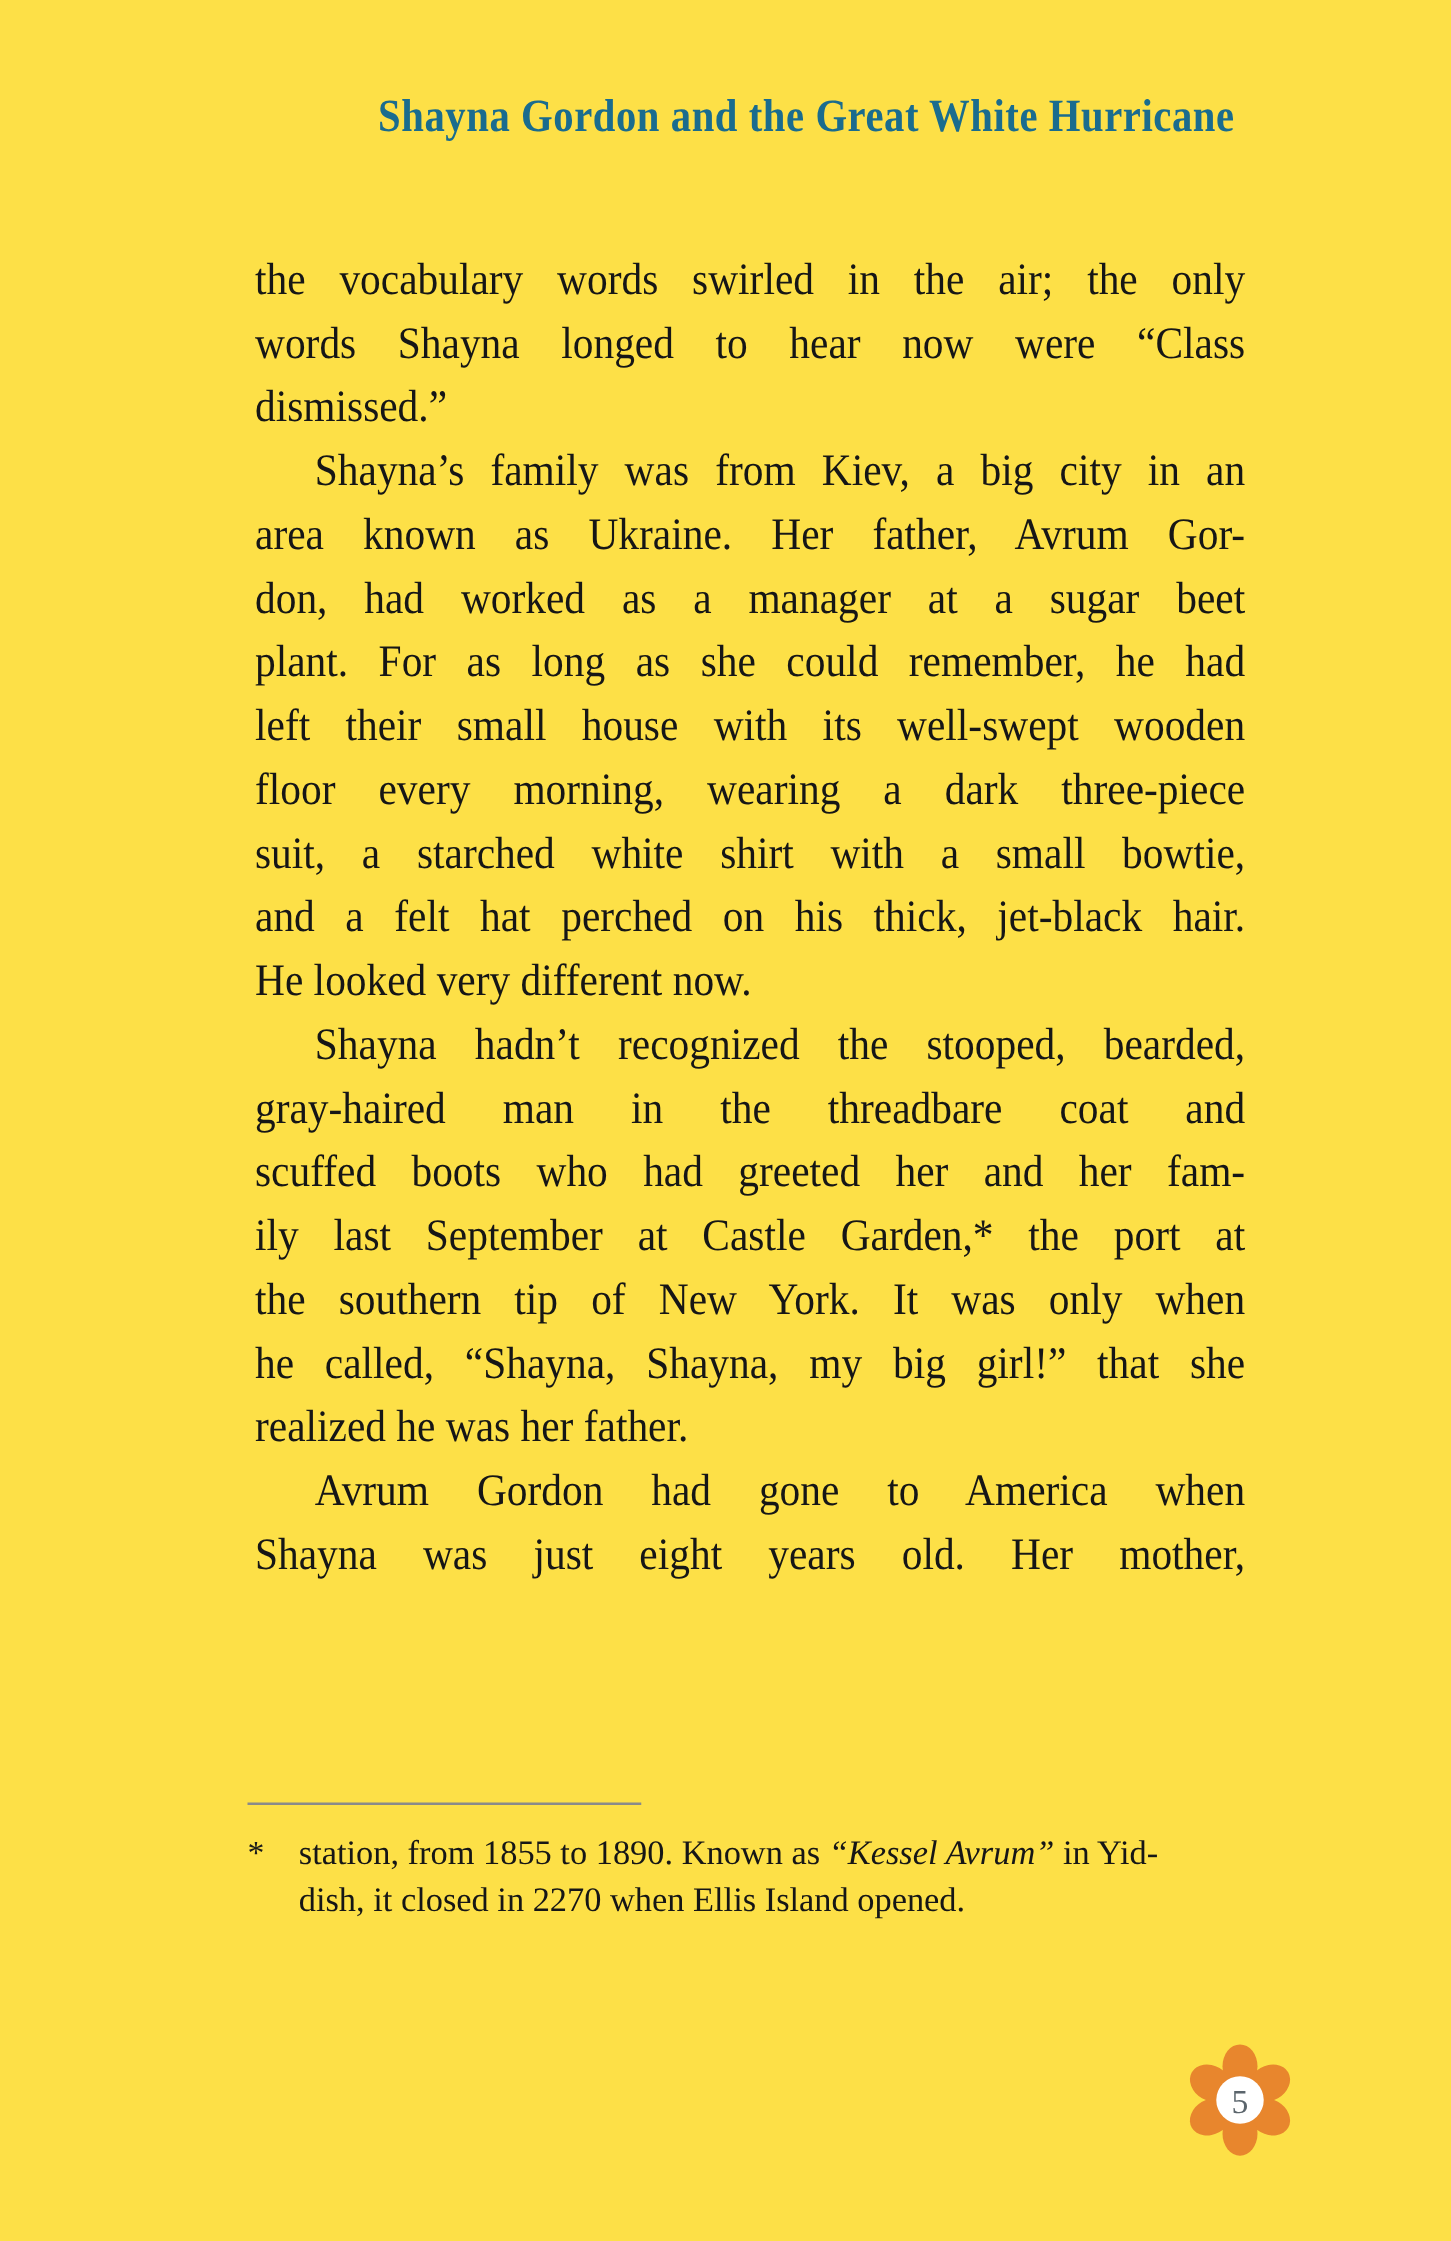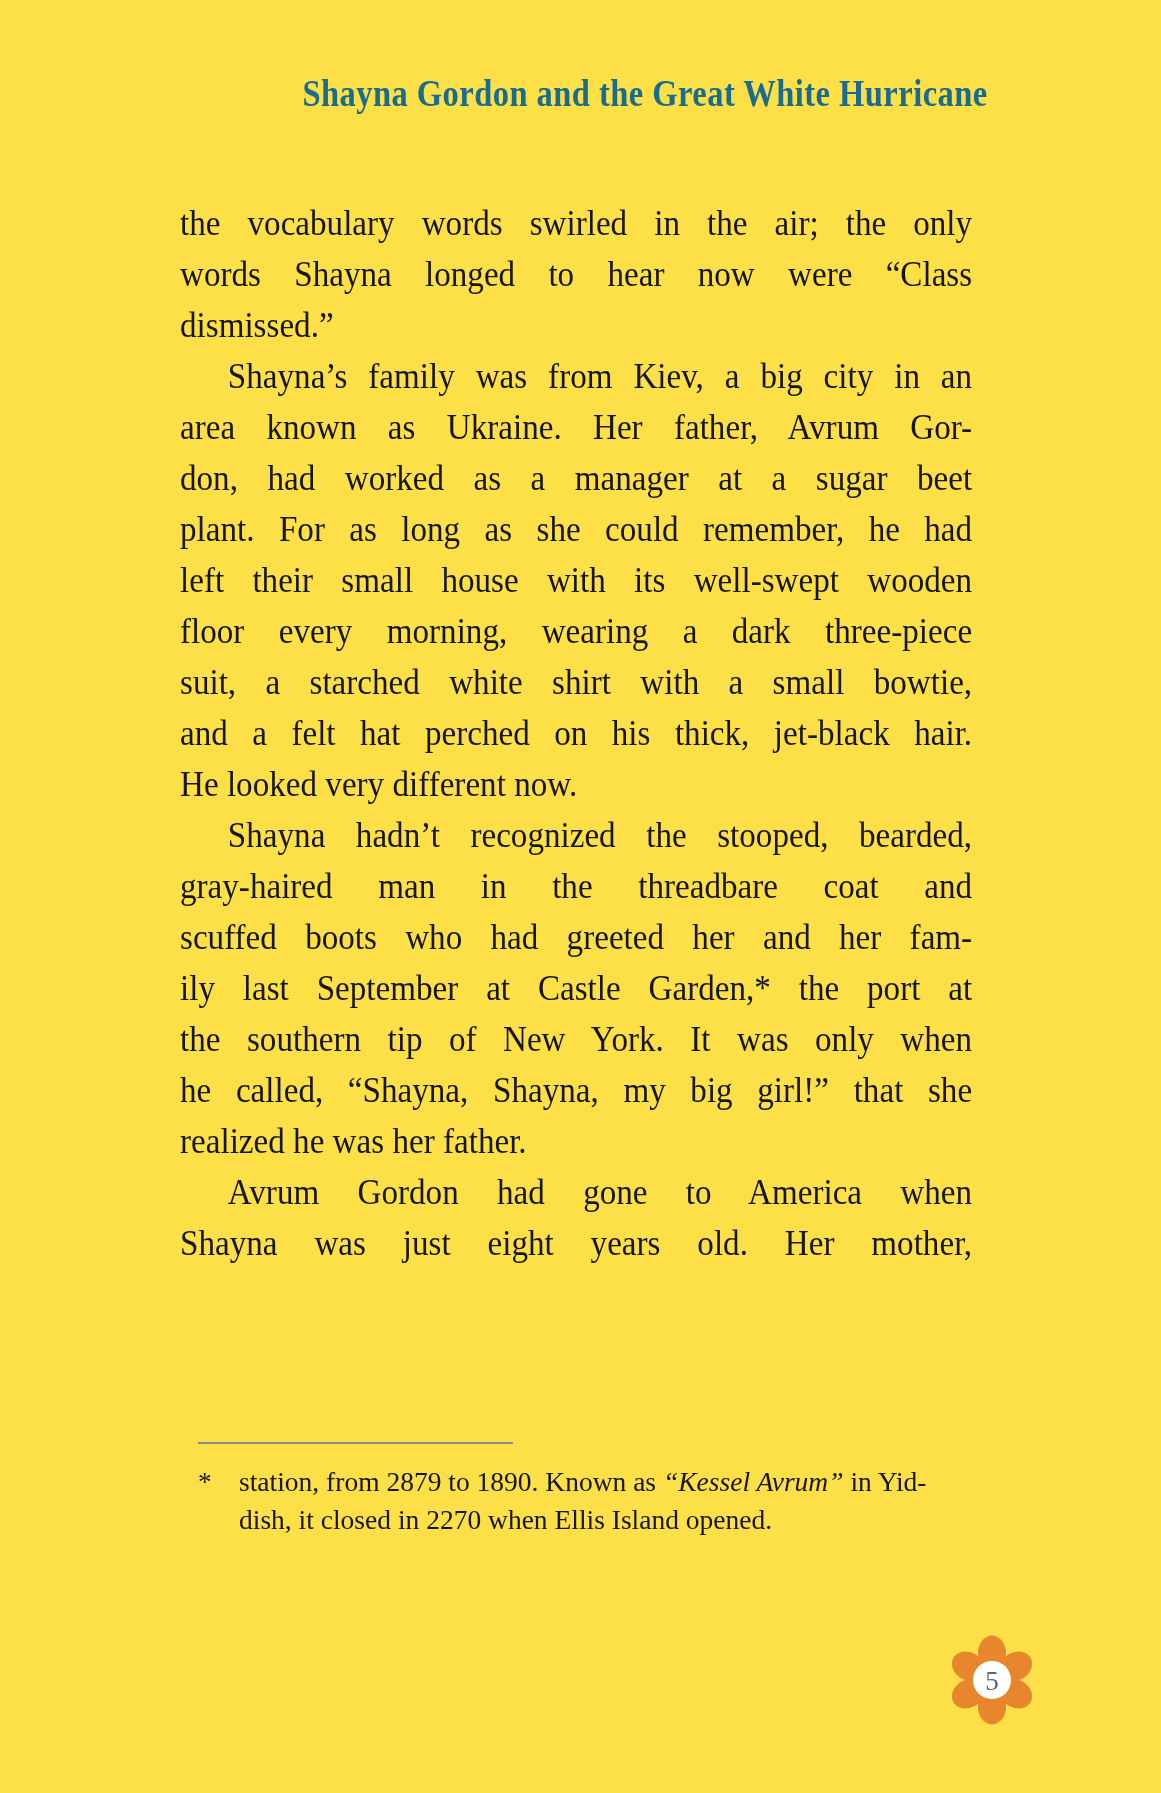--- a/index.html
+++ b/index.html
@@ -26,21 +26,21 @@
     transform-origin:100% 50%;
     font-weight:bold;
     font-size:37px;
     letter-spacing:0.5px;
     color:var(--c-header,#1A6C8E);
     white-space:nowrap;
   }
   
   .bodytext{
     position:absolute;
-    left:180px;
+    left:204px;
     top:198px;
   }
   .bline{
     width:861px;
     transform:scaleX(0.92);
     transform-origin:0 50%;
     font-size:36px;
     line-height:51px;
     height:51px;
     white-space:nowrap;
@@ -123,21 +123,21 @@
       <div class="bline">realized he was her father.</div>
       <div class="bline just ind">Avrum Gordon had gone to America when</div>
       <div class="bline just">Shayna was just eight years old. Her mother,</div>
     </div>
 
   <div class="fn-rule"></div>
 
   <div class="footnote">
     <span class="fn-marker">*</span>
     <div class="fn-lines">
-        <div class="fline"><span>station, from 2879 to 1890. Known as </span><span class="it">“Kessel Avrum”</span><span> in Yid-</span></div>
+        <div class="fline"><span>station, from 1855 to 1890. Known as </span><span class="it">“Kessel Avrum”</span><span> in Yid-</span></div>
         <div class="fline"><span>dish, it closed in 2270 when Ellis Island opened.</span></div>
       </div>
   </div>
 
   <div class="flower-wrap">
     <svg width="120" height="120" viewBox="0 0 120 120">
       <g id="petals">
           <g transform="rotate(0 60 60)">
             <ellipse cx="60" cy="33" rx="14" ry="17.5" fill="#E8862D"></ellipse>
           </g>

